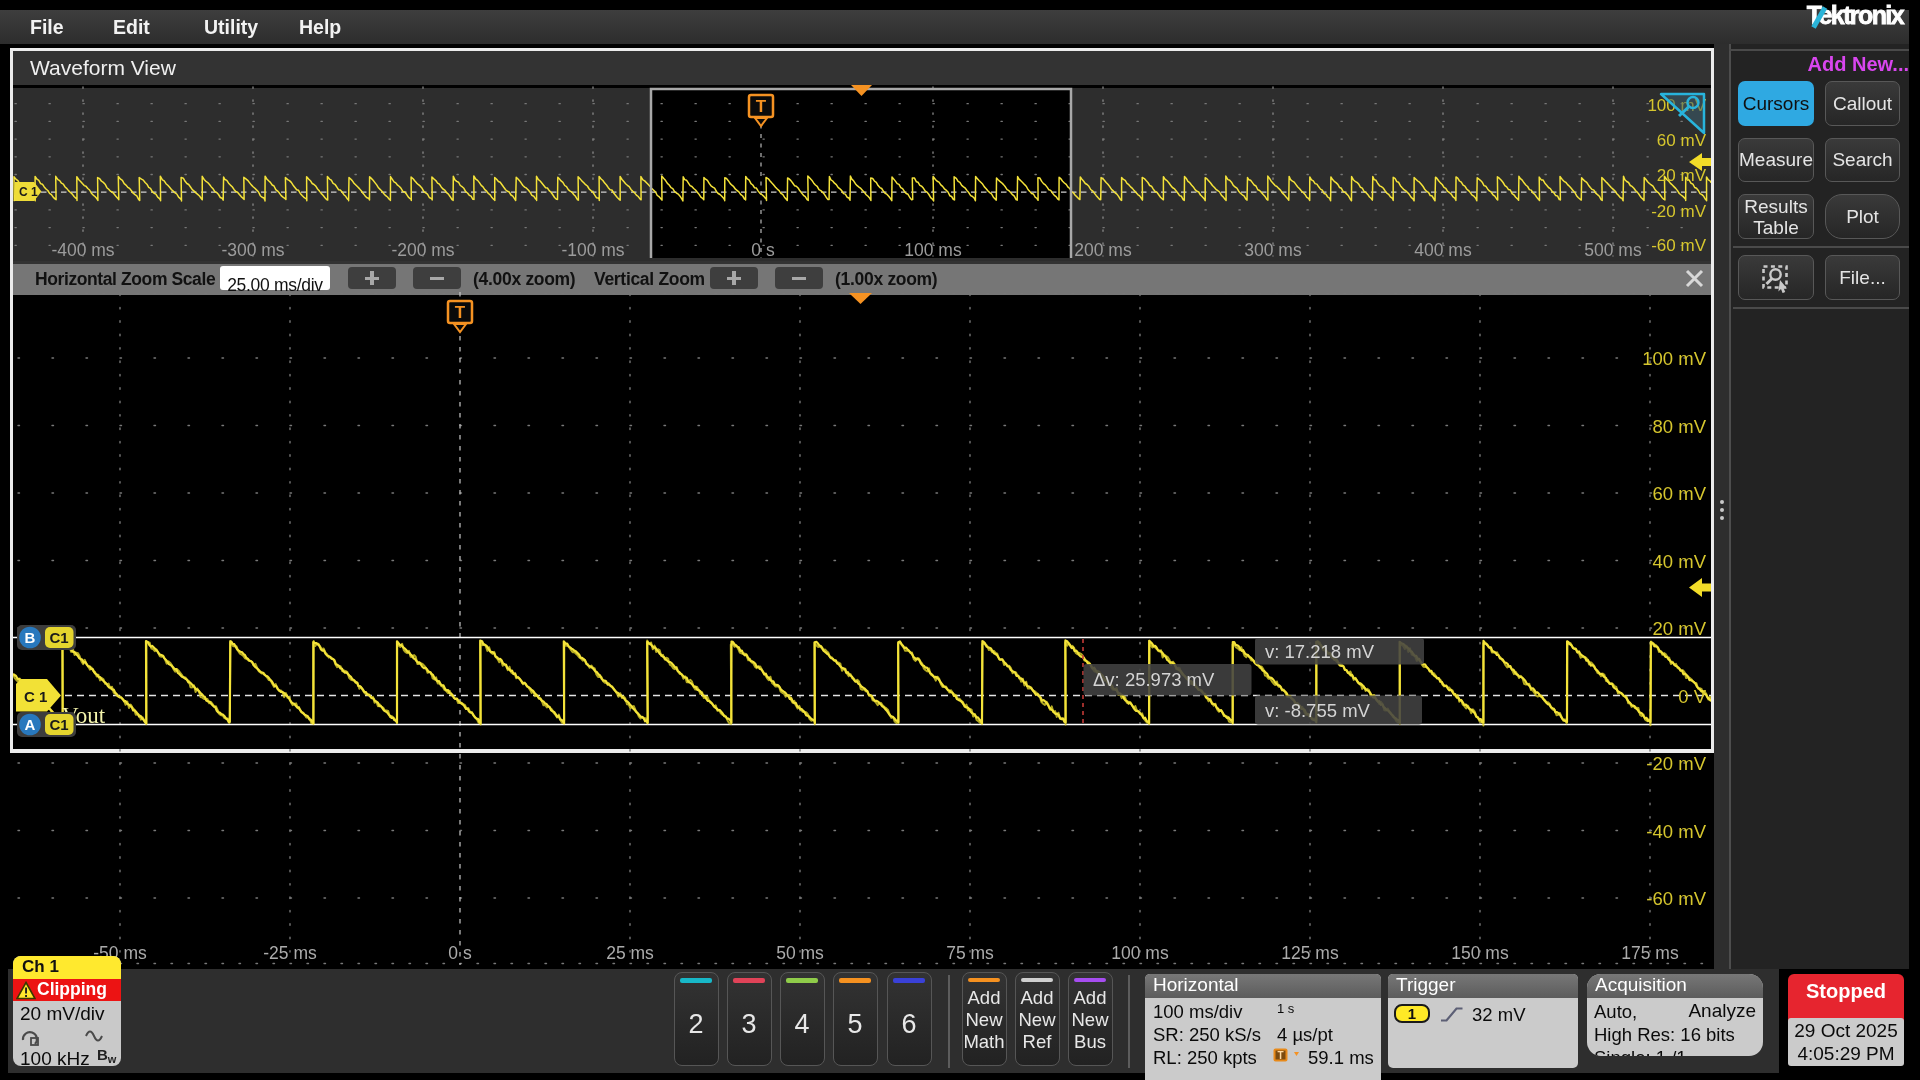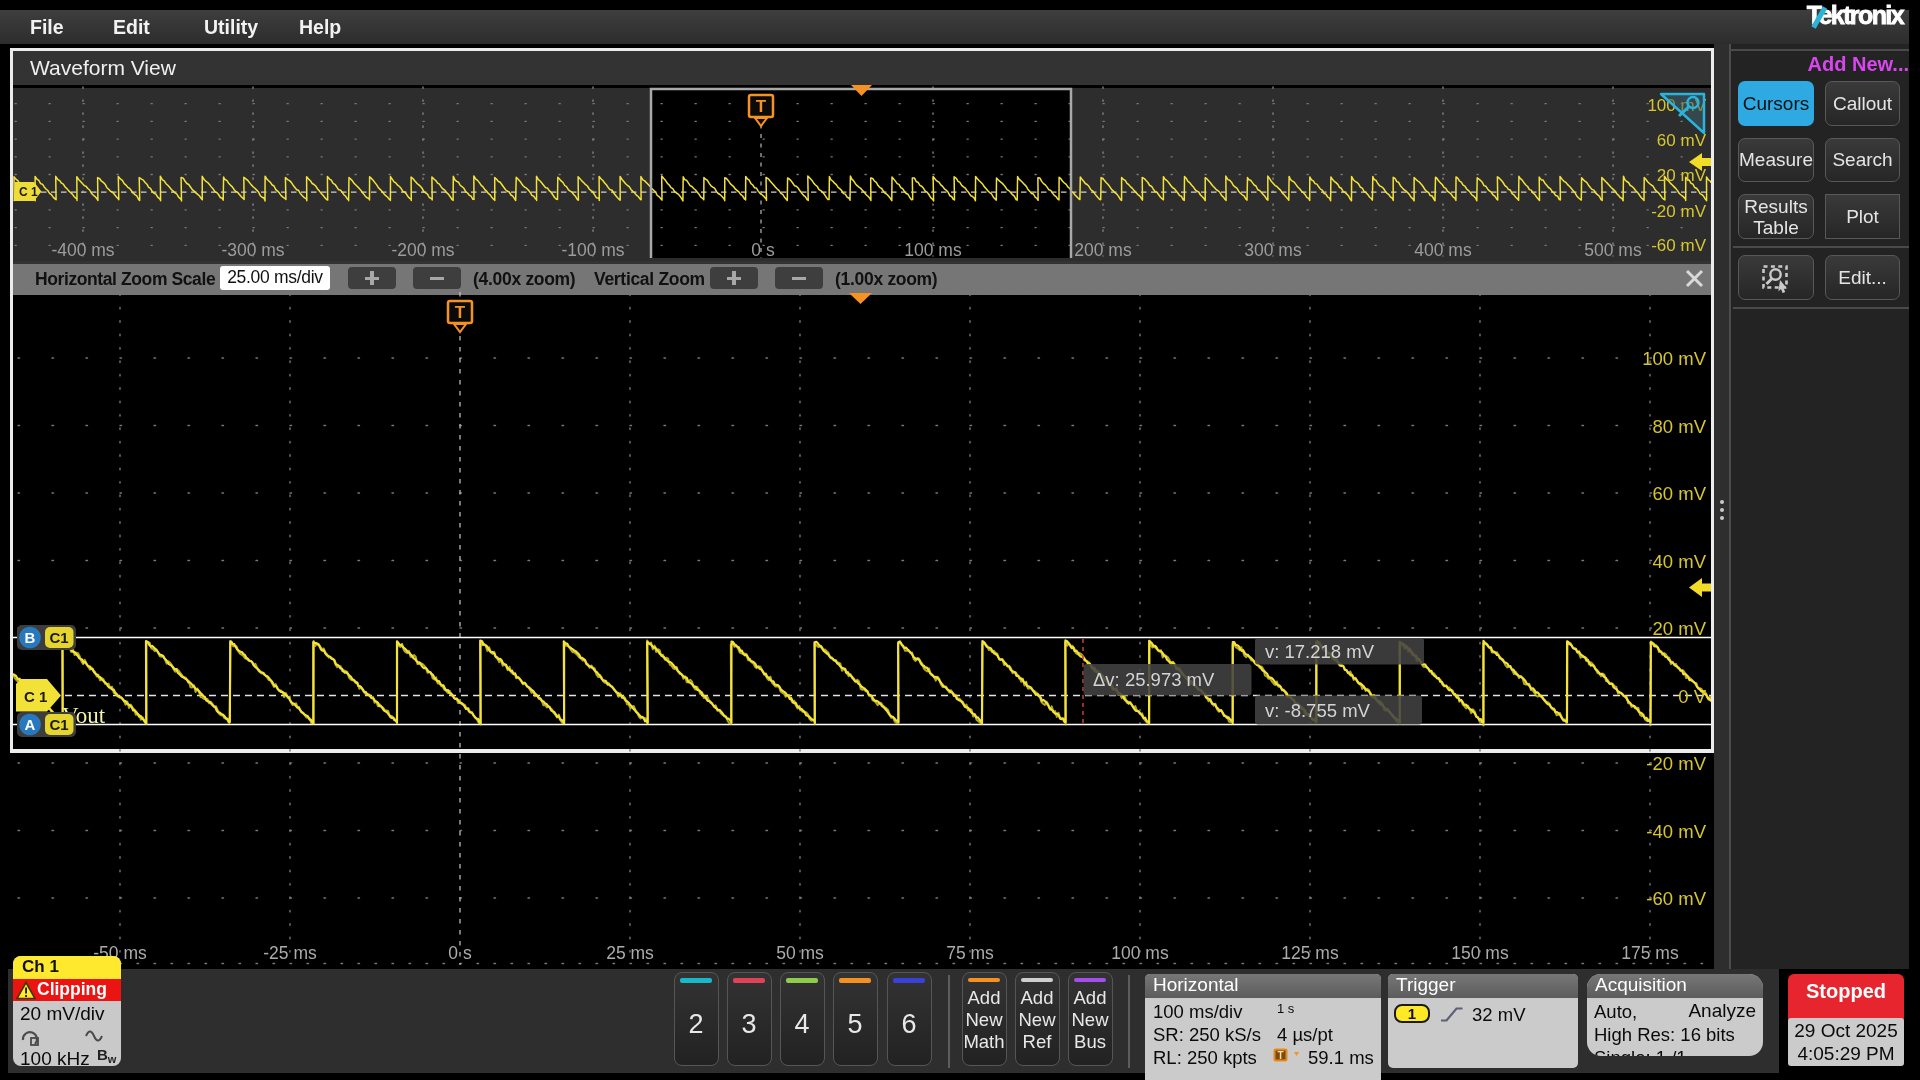--- a/index.html
+++ b/index.html
@@ -18,21 +18,21 @@
 <svg class="abs" style="left:1800px;top:0" width="40" height="32" viewBox="0 0 40 32">
     <line x1="25" y1="7.5" x2="13.5" y2="27.5" stroke="#2ab4d8" stroke-width="5"></line>
   </svg>
 
 <div class="abs" style="left:10px;top:48px;width:1704px;height:705px;border:3px solid #ececec;border-bottom-width:4px;background:#000">
   <div class="abs" style="left:0;top:0;width:1698px;height:34px;background:#333333;color:#f0f0f0;font-size:21px;padding:5px 0 0 17px">Waveform View</div>
   <div class="abs" style="left:0;top:37px;width:1698px;height:173px;background:#2d2d2d"></div>
   <div class="abs" style="left:0;top:210px;width:1698px;height:34px;background:#333">
     <div class="abs" style="left:0;top:2.5px;width:1698px;height:31.5px;background:#767676"></div>
     <div class="abs" style="left:22px;top:8px;font-size:17.5px;font-weight:600;color:#111;letter-spacing:-0.4px">Horizontal Zoom Scale</div>
-    <div class="abs" style="left:207px;top:5px;width:110px;height:24px;background:#fff;border-radius:3px;color:#111;font-size:17.5px;text-align:center;padding-top:1px;letter-spacing:-0.3px">25.00 ms/div</div>
+    <div class="abs" style="left:207px;top:5px;width:110px;height:24px;background:#fff;border-radius:3px;color:#111;font-size:17.5px;text-align:center;padding-top:9px;letter-spacing:-0.3px">25.00 ms/div</div>
     <div class="abs" style="left:335px;top:6px;width:48px;height:22px;background:#3e3e3e;border-radius:4px">
       <div class="abs" style="left:17px;top:9.5px;width:14px;height:3.5px;background:#a8a8a8"></div>
       <div class="abs" style="left:22.2px;top:4.2px;width:3.5px;height:14px;background:#a8a8a8"></div>
     </div>
     <div class="abs" style="left:400px;top:6px;width:48px;height:22px;background:#3e3e3e;border-radius:4px">
       <div class="abs" style="left:17px;top:9.5px;width:14px;height:3.5px;background:#a8a8a8"></div>
     </div>
     <div class="abs" style="left:460px;top:8px;font-size:17.5px;font-weight:600;color:#111;letter-spacing:-0.3px">(4.00x zoom)</div>
     <div class="abs" style="left:581px;top:8px;font-size:17.5px;font-weight:600;color:#111;letter-spacing:-0.3px">Vertical Zoom</div>
     <div class="abs" style="left:697px;top:6px;width:48px;height:22px;background:#3e3e3e;border-radius:4px">
@@ -187,31 +187,31 @@
     <circle cx="5" cy="19" r="2" fill="#c9c9c9"></circle>
   </svg>
 <div class="abs" style="left:1731px;top:44px;width:178px;height:925px;background:#232323"></div>
 <div class="abs" style="left:1729px;top:49px;width:180px;height:1.5px;background:#4a4a4a"></div>
 <div class="abs" style="left:1731px;top:53px;width:178px;text-align:right;color:#d946ef;font-size:20px;font-weight:700">Add New...</div>
 <div class="abs" style="left:1738px;top:81px;width:76px;height:45px;background:#2fa9e2;border-radius:7px;color:#101010;font-size:19px;display:flex;align-items:center;justify-content:center">Cursors</div>
 <div class="abs" style="left:1825px;top:81px;width:75px;height:45px;background:linear-gradient(#3a3a3a,#262626);border:1px solid #585858;border-radius:7px;color:#e4e4e4;font-size:19px;display:flex;align-items:center;justify-content:center">Callout</div>
 <div class="abs" style="left:1738px;top:138px;width:76px;height:44px;background:linear-gradient(#3a3a3a,#262626);border:1px solid #585858;border-radius:7px;color:#e4e4e4;font-size:19px;display:flex;align-items:center;justify-content:center">Measure</div>
 <div class="abs" style="left:1825px;top:138px;width:75px;height:44px;background:linear-gradient(#3a3a3a,#262626);border:1px solid #585858;border-radius:7px;color:#e4e4e4;font-size:19px;display:flex;align-items:center;justify-content:center">Search</div>
 <div class="abs" style="left:1738px;top:194px;width:76px;height:45px;background:linear-gradient(#3a3a3a,#262626);border:1px solid #585858;border-radius:7px;color:#e4e4e4;font-size:19px;display:flex;align-items:center;justify-content:center;text-align:center;line-height:21px">Results<br>Table</div>
-<div class="abs" style="left:1825px;top:194px;width:75px;height:45px;background:linear-gradient(#3a3a3a,#262626);border:1px solid #585858;border-radius:0;color:#e4e4e4;font-size:19px;display:flex;align-items:center;justify-content:center">Plot</div>
+<div class="abs" style="left:1825px;top:194px;width:75px;height:45px;background:linear-gradient(#3a3a3a,#262626);border:1px solid #585858;border-radius:17px;color:#e4e4e4;font-size:19px;display:flex;align-items:center;justify-content:center">Plot</div>
 <div class="abs" style="left:1733px;top:246px;width:176px;height:1.5px;background:#4a4a4a"></div>
 <div class="abs" style="left:1738px;top:255px;width:76px;height:45px;background:linear-gradient(#3a3a3a,#262626);border:1px solid #585858;border-radius:7px">
   <svg class="abs" style="left:23px;top:9px" width="30" height="28" viewBox="0 0 30 28">
     <rect x="1.5" y="1.5" width="23" height="21" fill="none" stroke="#c9c9c9" stroke-width="2.6" stroke-dasharray="4 3.4"></rect>
     <circle cx="13.5" cy="9.5" r="5.2" fill="none" stroke="#c9c9c9" stroke-width="2.4"></circle>
     <line x1="9.8" y1="13.8" x2="4.5" y2="19" stroke="#c9c9c9" stroke-width="3"></line>
     <path d="M18,15 l7,8.5 l-3.4,-0.4 l1.6,4 l-2.6,1 l-1.6,-4 l-2.6,2.3 Z" fill="#c9c9c9"></path>
   </svg>
 </div>
-<div class="abs" style="left:1825px;top:255px;width:75px;height:45px;background:linear-gradient(#3a3a3a,#262626);border:1px solid #585858;border-radius:7px;color:#e4e4e4;font-size:19px;display:flex;align-items:center;justify-content:center">Edit...</div>
+<div class="abs" style="left:1825px;top:255px;width:75px;height:45px;background:linear-gradient(#3a3a3a,#262626);border:1px solid #585858;border-radius:7px;color:#e4e4e4;font-size:19px;display:flex;align-items:center;justify-content:center">File...</div>
 <div class="abs" style="left:1733px;top:307px;width:176px;height:1.5px;background:#4a4a4a"></div>
 
 <div class="abs" style="left:8px;top:969px;width:1771px;height:104px;background:#2e2e2e"></div>
 <div class="abs" style="left:948px;top:975px;width:2px;height:93px;background:#5d5d5d"></div>
 <div class="abs" style="left:1128px;top:975px;width:2px;height:93px;background:#5d5d5d"></div>
 
 <div class="abs" style="left:13px;top:956px;width:108px;height:110px;border-radius:8px;overflow:hidden;background:#c9c9c9">
   <div class="abs" style="left:0;top:0;width:108px;height:22.5px;background:#ffe92e;color:#111;font-size:17px;font-weight:700;padding:1px 0 0 9px">Ch 1</div>
   <div class="abs" style="left:0;top:22.5px;width:108px;height:22.5px;background:#ec1313">
     <svg class="abs" style="left:3px;top:2px" width="20" height="19" viewBox="0 0 20 19">

